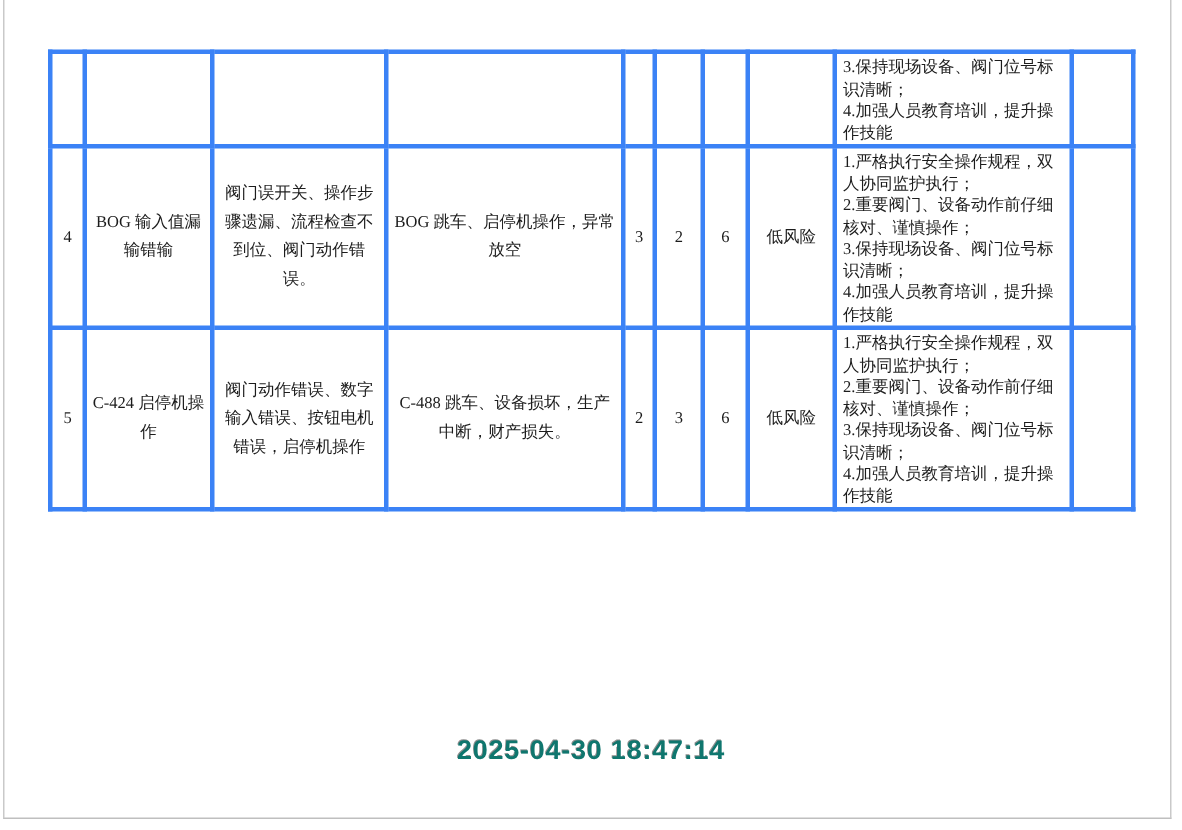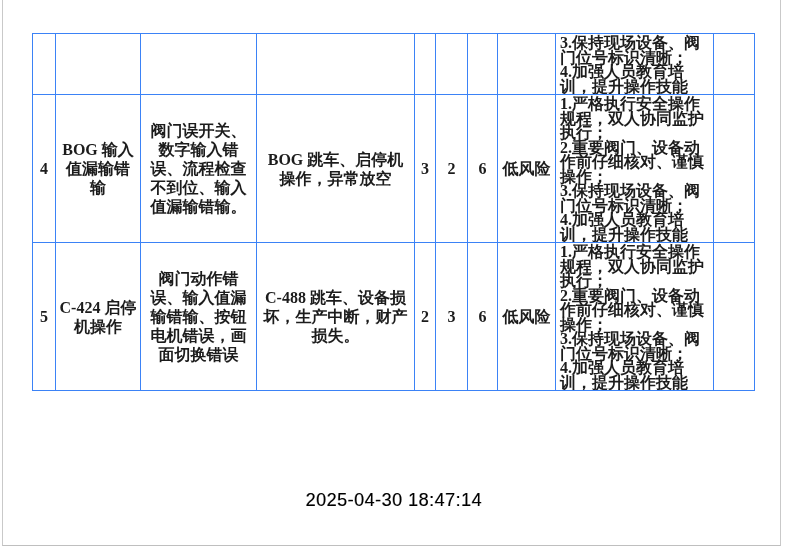--- a/index.html
+++ b/index.html
@@ -20,49 +20,48 @@
     border-bottom: 1px solid #bfbfbf;
   }
   table.risk-table {
     position: absolute;
     left: 29px; top: 37px;
     border-collapse: collapse;
     table-layout: fixed;
     width: 722px;
   }
   .risk-table td {
-    border: 1px solid #3b82f6;
-    font-size: 16px;
+    border: 3px solid #3b82f6;
+    font-size: 11px;
     line-height: 19px;
     text-align: center;
     vertical-align: middle;
     padding: 1px 3px;
     overflow: hidden;
-    font-weight: bold;
   }
   .risk-table td.measures {
     text-align: left;
     vertical-align: top;
     line-height: 14.5px;
     white-space: pre-wrap;
     padding: 2px 4px 0 4px;
   }
   .risk-table tr.cont-row  { height: 58px; }
   .risk-table tr.data-row-4 { height: 117px; }
   .risk-table tr.data-row-5 { height: 115px; }
   .watermark {
     position: absolute;
     left: 0; top: 490px;
     width: 788px;
     text-align: center;
     font-family: "Liberation Sans", "DejaVu Sans", sans-serif;
     font-size: 18px;
-    font-weight: 400;
+    font-weight: 700;
     letter-spacing: 0.5px;
-    color: #000000;
+    color: #0f766e;
     text-shadow: 1px 1px 0 #ffffff, -0.5px -0.5px 0 #8e8e8e;
   }
 </style>
 </head>
 <body>
 
 <div class="page">
 
   <table class="risk-table">
     <colgroup>
@@ -89,37 +88,37 @@
       <td></td>
       <td></td>
       <td class="measures">3.保持现场设备、阀门位号标识清晰；
 4.加强人员教育培训，提升操作技能</td>
       <td></td>
     </tr>
 
     <tr class="data-row-4">
       <td>4</td>
       <td>BOG 输入值漏输错输</td>
-      <td>阀门误开关、数字输入错误、流程检查不到位、输入值漏输错输。</td>
+      <td>阀门误开关、操作步骤遗漏、流程检查不到位、阀门动作错误。</td>
       <td>BOG 跳车、启停机操作，异常放空</td>
       <td>3</td>
       <td>2</td>
       <td>6</td>
       <td>低风险</td>
       <td class="measures">1.严格执行安全操作规程，双人协同监护执行；
 2.重要阀门、设备动作前仔细核对、谨慎操作；
 3.保持现场设备、阀门位号标识清晰；
 4.加强人员教育培训，提升操作技能</td>
       <td></td>
     </tr>
 
     <tr class="data-row-5">
       <td>5</td>
       <td>C-424 启停机操作</td>
-      <td>阀门动作错误、输入值漏输错输、按钮电机错误，画面切换错误</td>
+      <td>阀门动作错误、数字输入错误、按钮电机错误，启停机操作</td>
       <td>C-488 跳车、设备损坏，生产中断，财产损失。</td>
       <td>2</td>
       <td>3</td>
       <td>6</td>
       <td>低风险</td>
       <td class="measures">1.严格执行安全操作规程，双人协同监护执行；
 2.重要阀门、设备动作前仔细核对、谨慎操作；
 3.保持现场设备、阀门位号标识清晰；
 4.加强人员教育培训，提升操作技能</td>
       <td></td>

